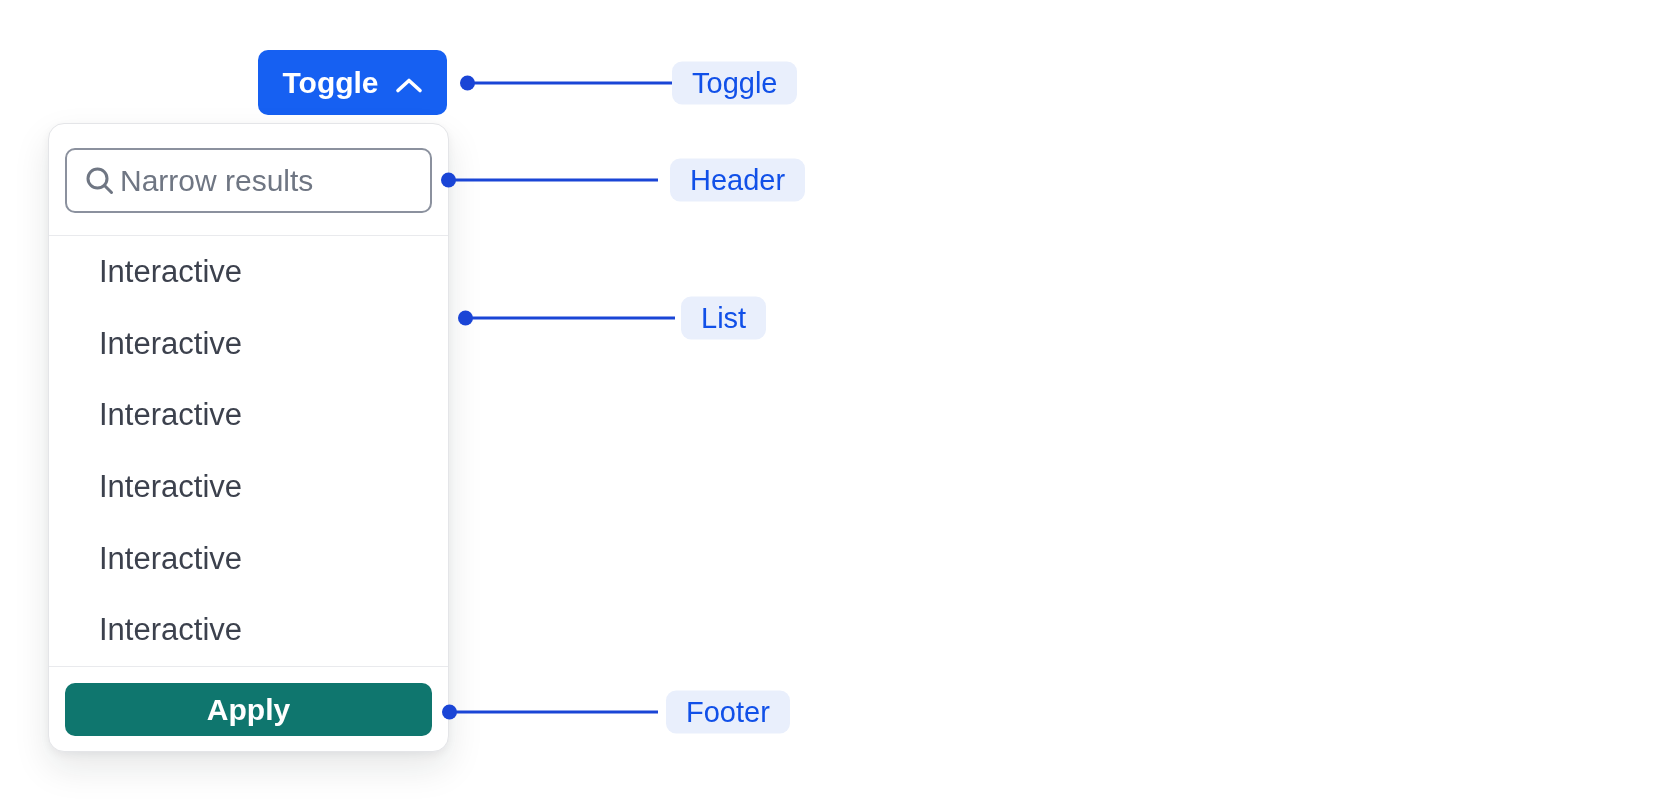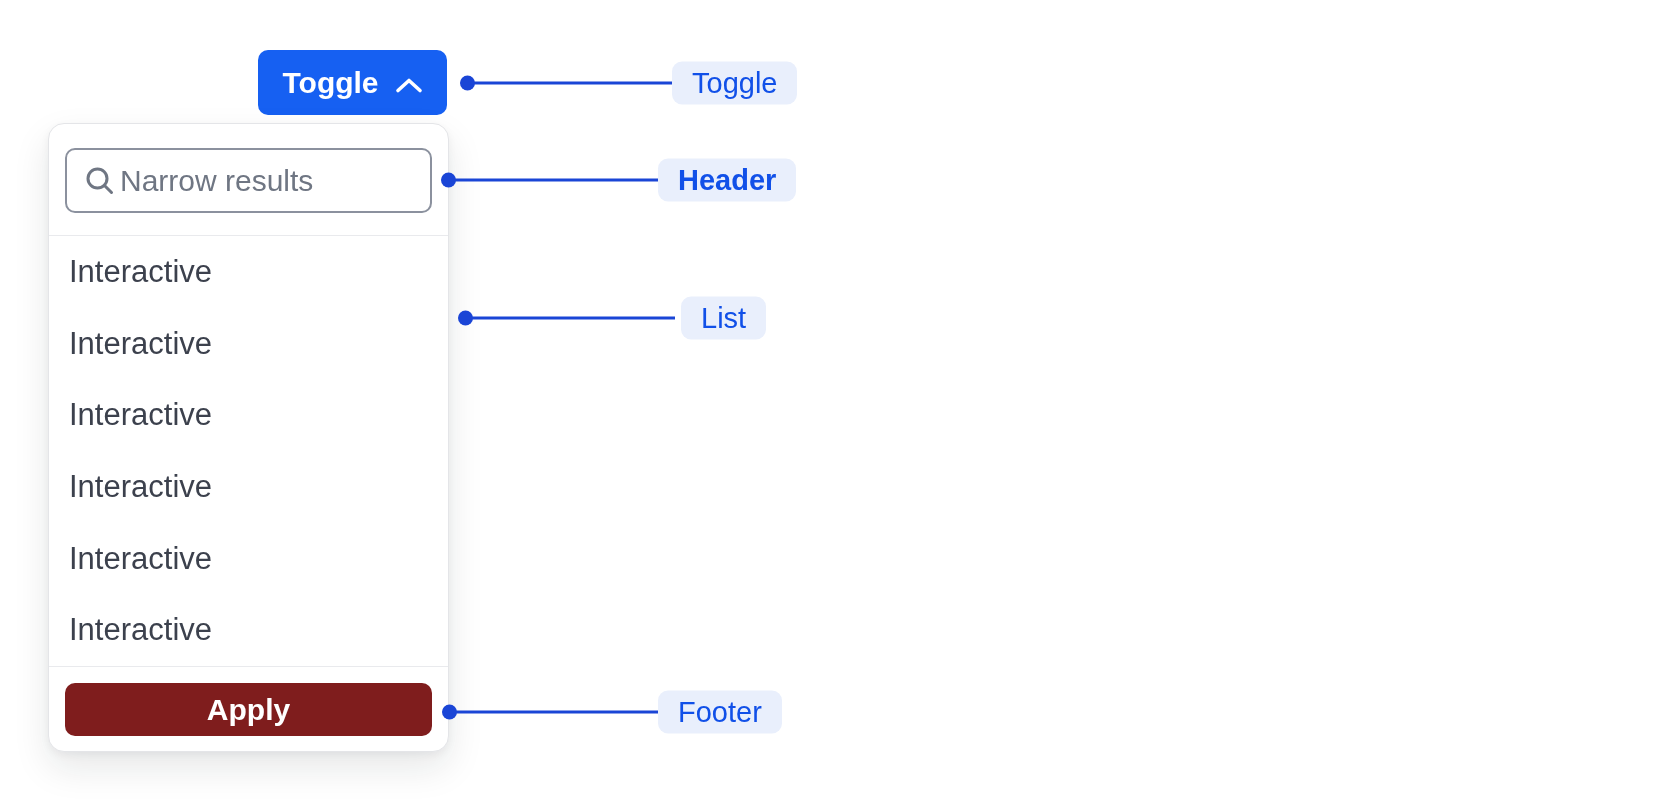--- a/index.html
+++ b/index.html
@@ -86,35 +86,35 @@
 
   .list {
     flex: 1 1 auto;
     display: flex;
     flex-direction: column;
   }
   .list-item {
     flex: 1 1 auto;
     display: flex;
     align-items: center;
-    padding-left: 20px;
+    padding-left: 50px;
     font-size: 31px;
     color: #3c414d;
     cursor: pointer;
   }
 
   .panel-footer {
     flex: 0 0 auto;
     height: 84px;
     padding: 16px;
   }
   .apply-btn {
     width: 100%;
     height: 53px;
-    background: #7f1d1d;
+    background: #0f766e;
     border: none;
     border-radius: 10px;
     color: #ffffff;
     font-family: inherit;
     font-size: 30px;
     font-weight: 600;
     cursor: pointer;
     display: flex;
     align-items: center;
     justify-content: center;
@@ -152,29 +152,29 @@
     padding: 0 20px;
     white-space: nowrap;
   }
 
   .co-toggle { left: 460px; top: 83px;  width: 320px; height: 0; }
   .co-toggle .line { left: 8px;  width: 204px; }
   .co-toggle .pill { left: 212px; }
 
   .co-header { left: 441px; top: 180px; width: 340px; height: 0; }
   .co-header .line { left: 8px;  width: 209px; }
-  .co-header .pill { left: 217px; font-weight: bold; }
+  .co-header .pill { left: 229px; }
 
   .co-list   { left: 458px; top: 318px; width: 300px; height: 0; }
   .co-list .line   { left: 8px;  width: 209px; }
   .co-list .pill   { left: 223px; }
 
   .co-footer { left: 442px; top: 712px; width: 340px; height: 0; }
   .co-footer .line { left: 8px;  width: 208px; }
-  .co-footer .pill { left: 216px; }
+  .co-footer .pill { left: 224px; }
 </style>
 </head>
 <body>
 
 <div class="canvas">
 
   <button class="toggle-btn">
     <span>Toggle</span>
     <span class="chev">
       <svg width="28" height="17" viewBox="0 0 28 17" fill="none">

